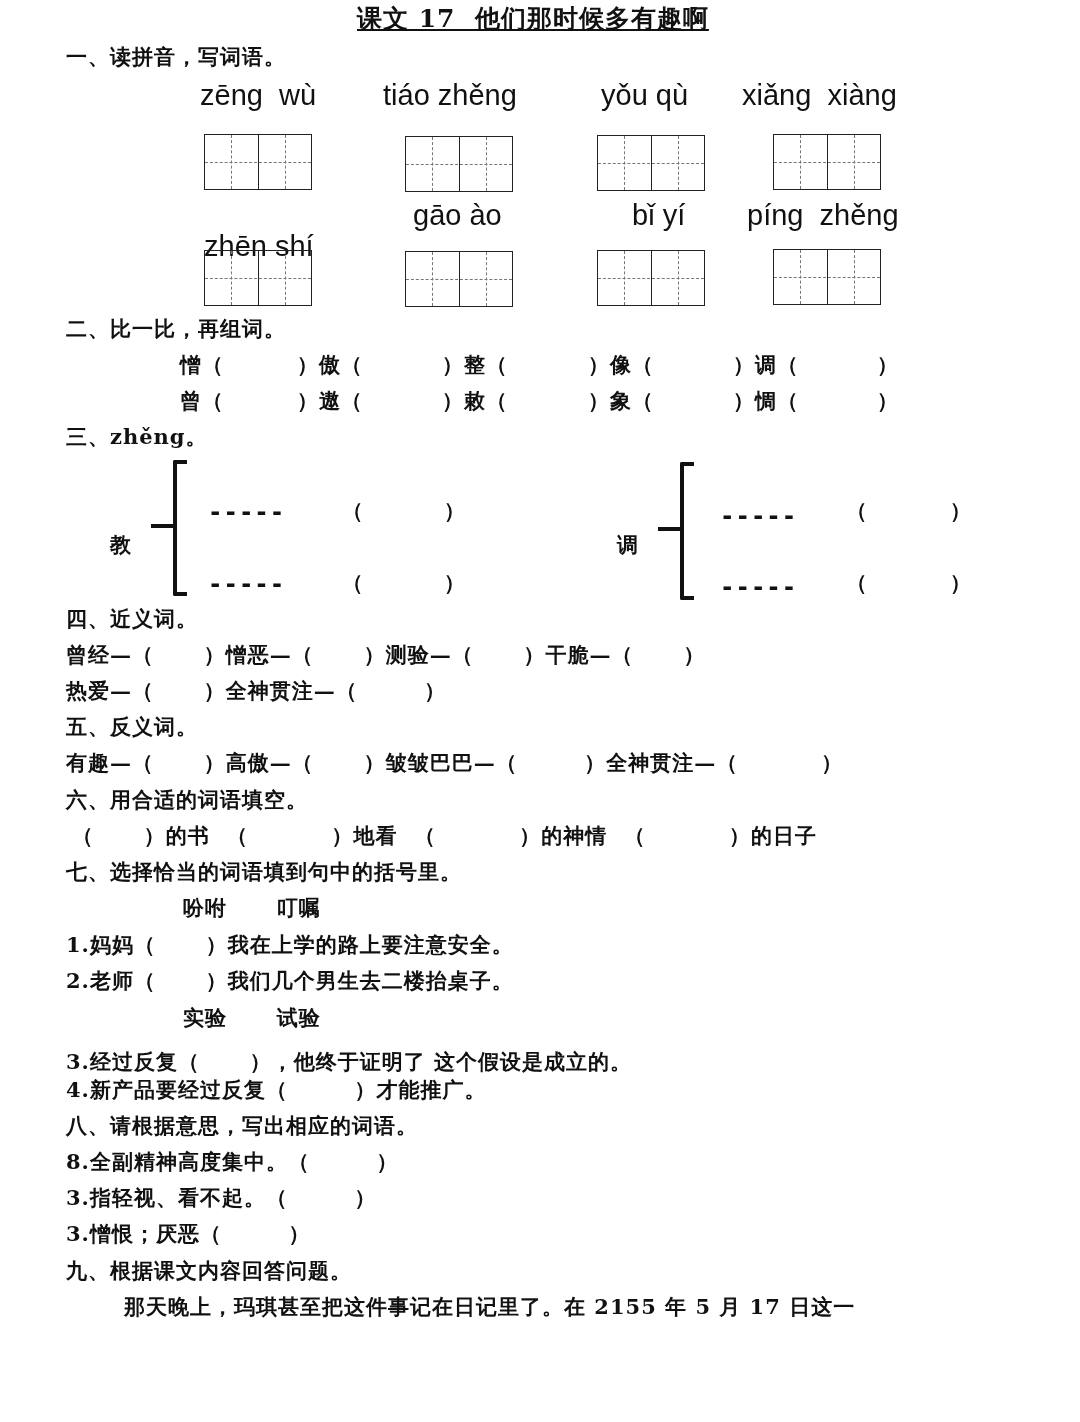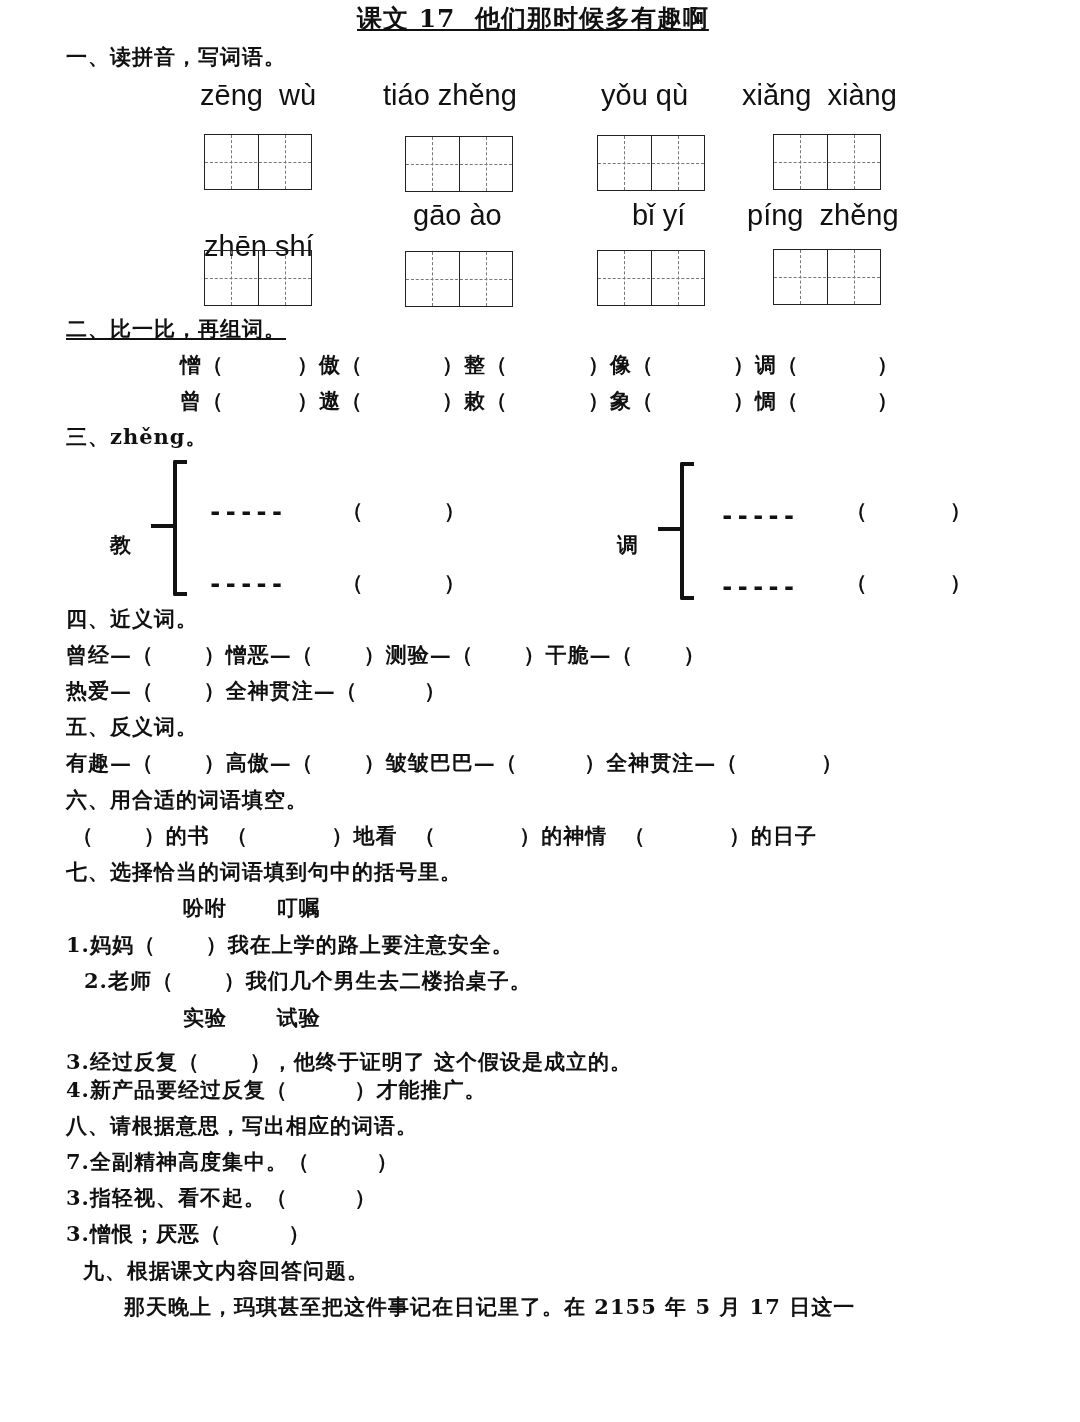--- a/index.html
+++ b/index.html
@@ -78,21 +78,21 @@
     <div class="dv2"></div>
     <div class="dh"></div>
   </div>
 <div class="grid" style="left:773px;top:249px;">
     <div class="mid"></div>
     <div class="dv1"></div>
     <div class="dv2"></div>
     <div class="dh"></div>
   </div>
 
-<div class="abs cn" style="left:66px;top:314px;text-decoration:underline;">二、比一比，再组词。</div>
+<div class="abs cn" style="left:66px;top:314px;">二、比一比，再组词。</div>
 <div>
   <div class="abs cn" style="left:180px;top:350px;">憎（</div>
   <div class="abs cn" style="left:297px;top:350px;">）傲（</div>
   <div class="abs cn" style="left:442px;top:350px;">）整（</div>
   <div class="abs cn" style="left:588px;top:350px;">）像（</div>
   <div class="abs cn" style="left:733px;top:350px;">）调（</div>
   <div class="abs cn" style="left:877px;top:350px;">）</div>
 </div>
 <div>
   <div class="abs cn" style="left:180px;top:386px;">曾（</div>
@@ -131,24 +131,24 @@
 
 <div class="abs cn" style="left:66px;top:712px;">五、反义词。</div>
 <div class="abs cn" style="left:66px;top:748px;">有趣—（      ）高傲—（      ）皱皱巴巴—（        ）全神贯注—（          ）</div>
 
 <div class="abs cn" style="left:66px;top:785px;">六、用合适的词语填空。</div>
 <div class="abs cn" style="left:72px;top:821px;">（      ）的书  （          ）地看  （          ）的神情  （          ）的日子</div>
 
 <div class="abs cn" style="left:66px;top:857px;">七、选择恰当的词语填到句中的括号里。</div>
 <div class="abs cn" style="left:183px;top:893px;">吩咐      叮嘱</div>
 <div class="abs cn" style="left:66px;top:930px;">1.妈妈（      ）我在上学的路上要注意安全。</div>
-<div class="abs cn" style="left:84px;top:966px;">2.老师（      ）我们几个男生去二楼抬桌子。</div>
+<div class="abs cn" style="left:66px;top:966px;">2.老师（      ）我们几个男生去二楼抬桌子。</div>
 <div class="abs cn" style="left:183px;top:1003px;">实验      试验</div>
 <div class="abs cn" style="left:66px;top:1039px;margin-top:8px;">3.经过反复（      ），他终于证明了 这个假设是成立的。</div>
 <div class="abs cn" style="left:66px;top:1075px;">4.新产品要经过反复（        ）才能推广。</div>
 
 <div class="abs cn" style="left:66px;top:1111px;">八、请根据意思，写出相应的词语。</div>
-<div class="abs cn" style="left:66px;top:1147px;">7.全副精神高度集中。（        ）</div>
+<div class="abs cn" style="left:66px;top:1147px;">8.全副精神高度集中。（        ）</div>
 <div class="abs cn" style="left:66px;top:1183px;">3.指轻视、看不起。（        ）</div>
 <div class="abs cn" style="left:66px;top:1219px;">3.憎恨；厌恶（        ）</div>
 
-<div class="abs cn" style="left:66px;top:1256px;margin-left:17px;">九、根据课文内容回答问题。</div>
+<div class="abs cn" style="left:66px;top:1256px;">九、根据课文内容回答问题。</div>
 <div class="abs cn" style="left:124px;top:1292px;">那天晚上，玛琪甚至把这件事记在日记里了。在 2155 年 5 月 17 日这一</div>
 
 </body></html>

